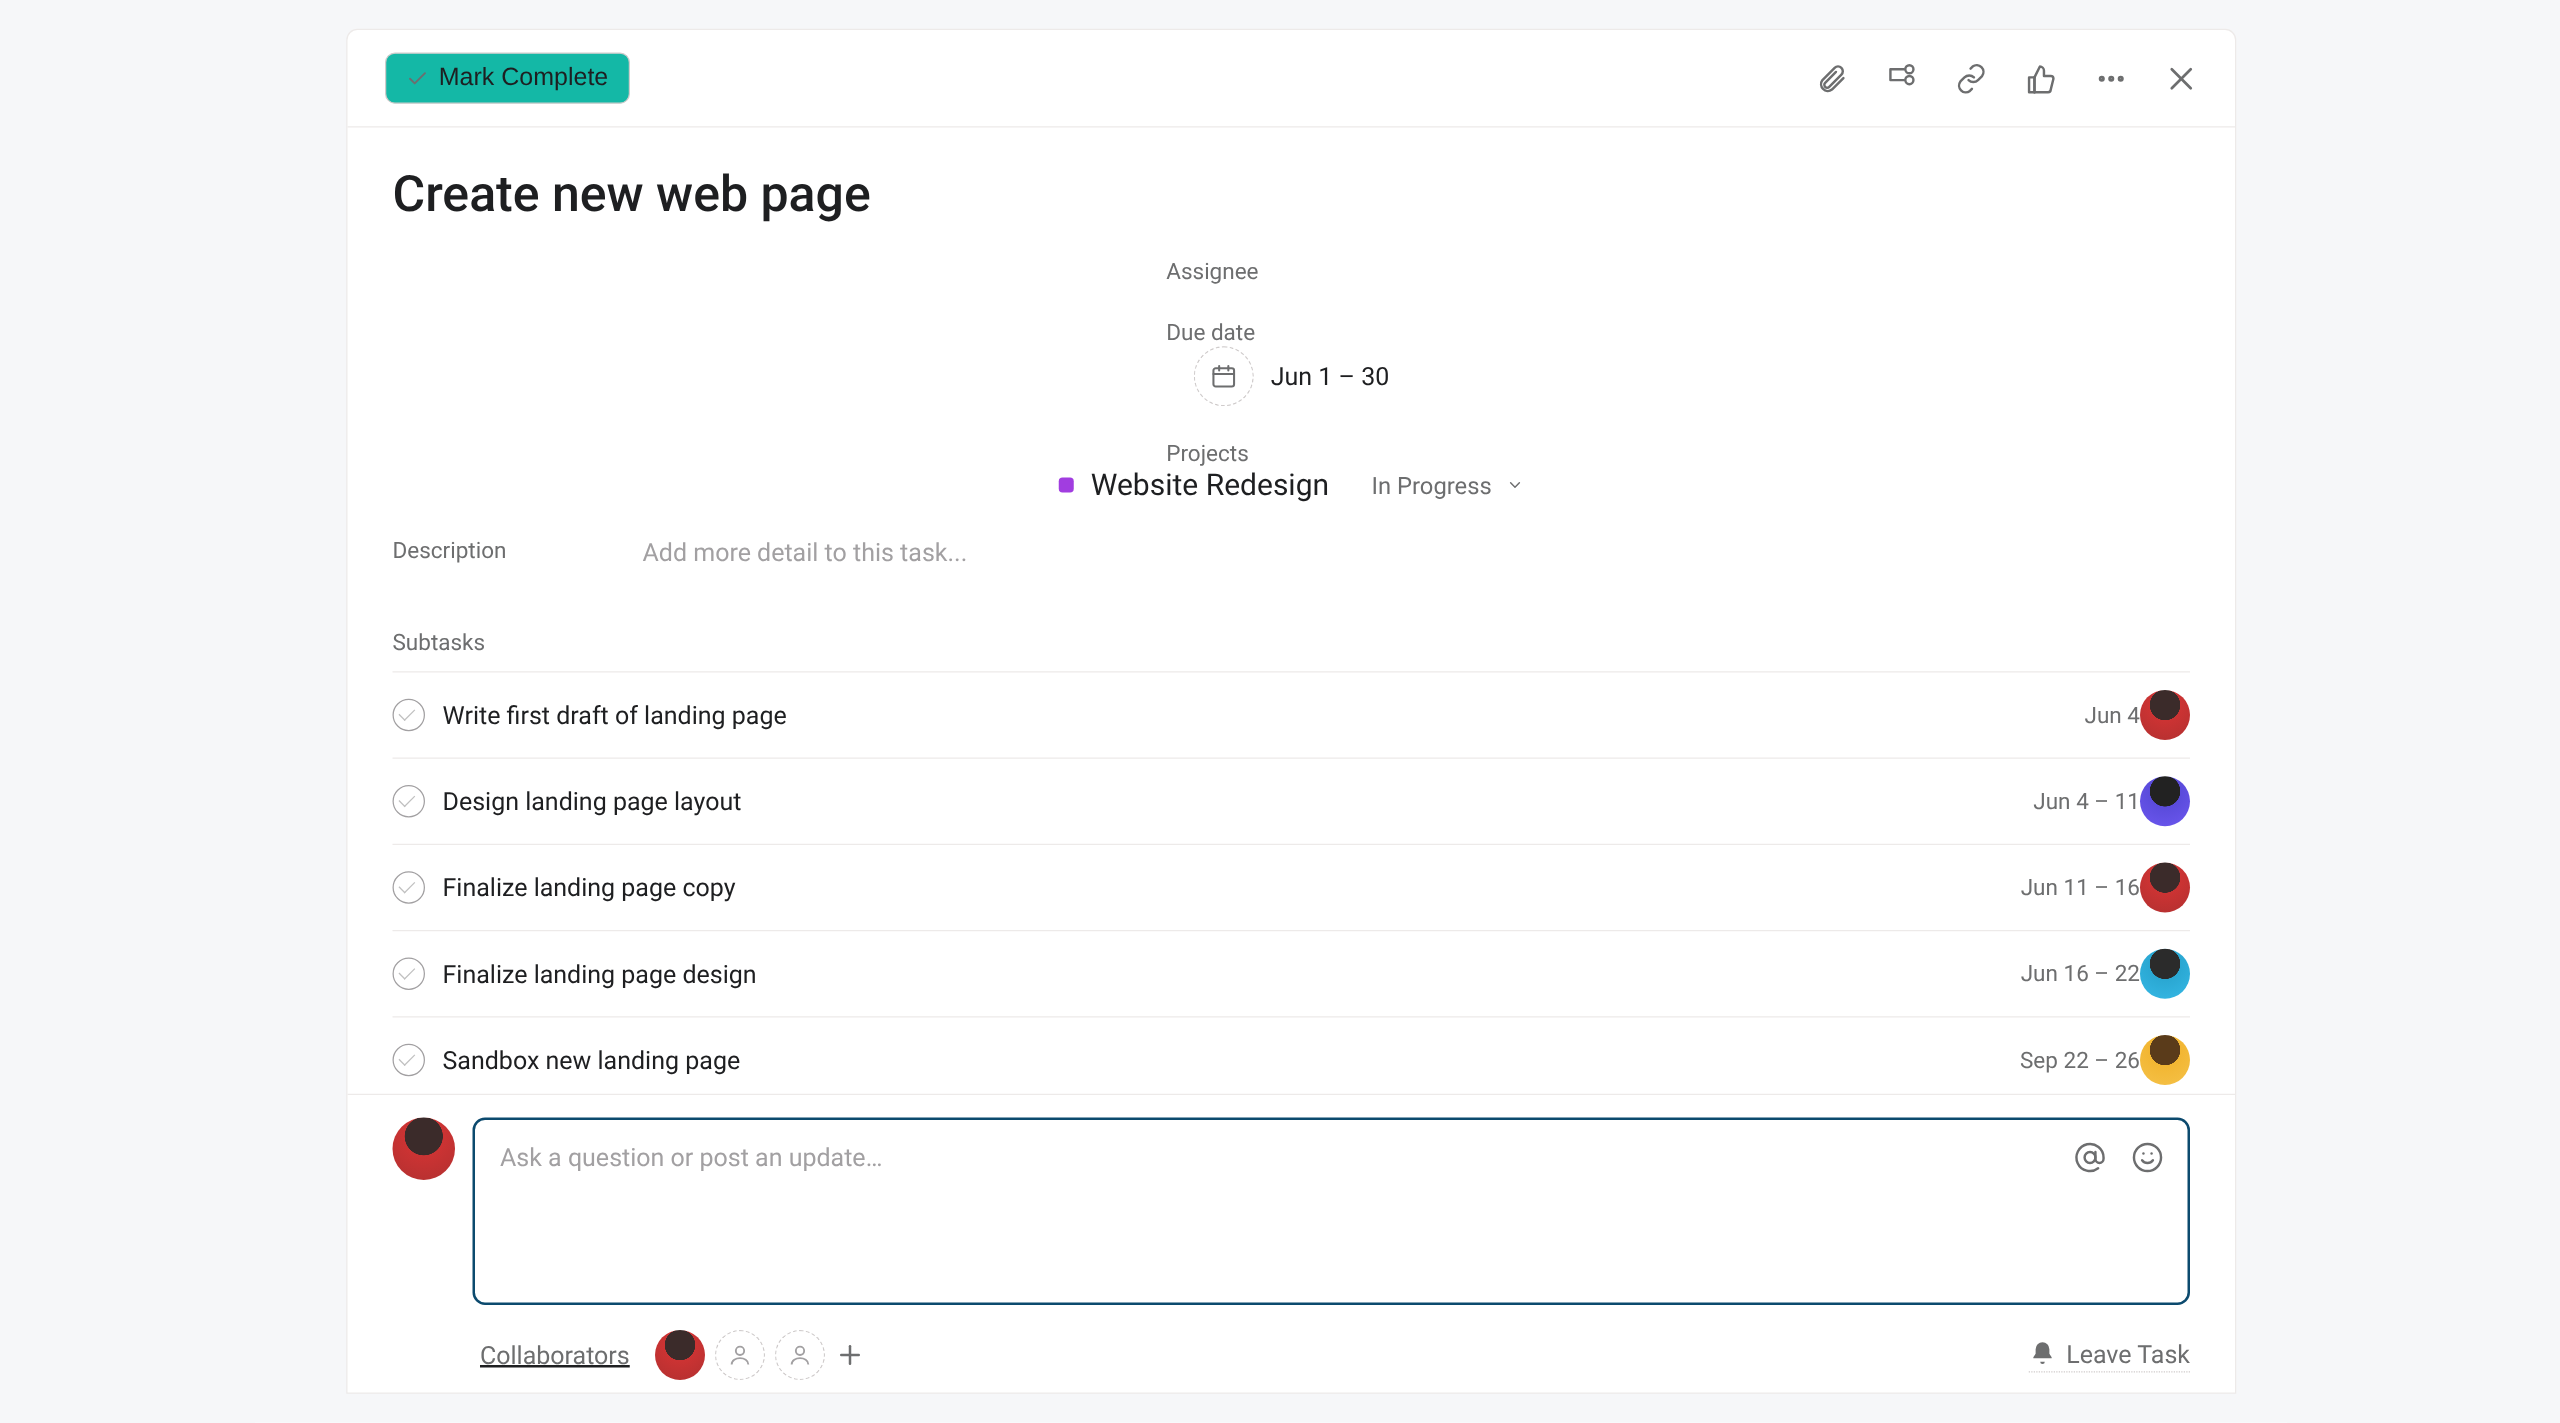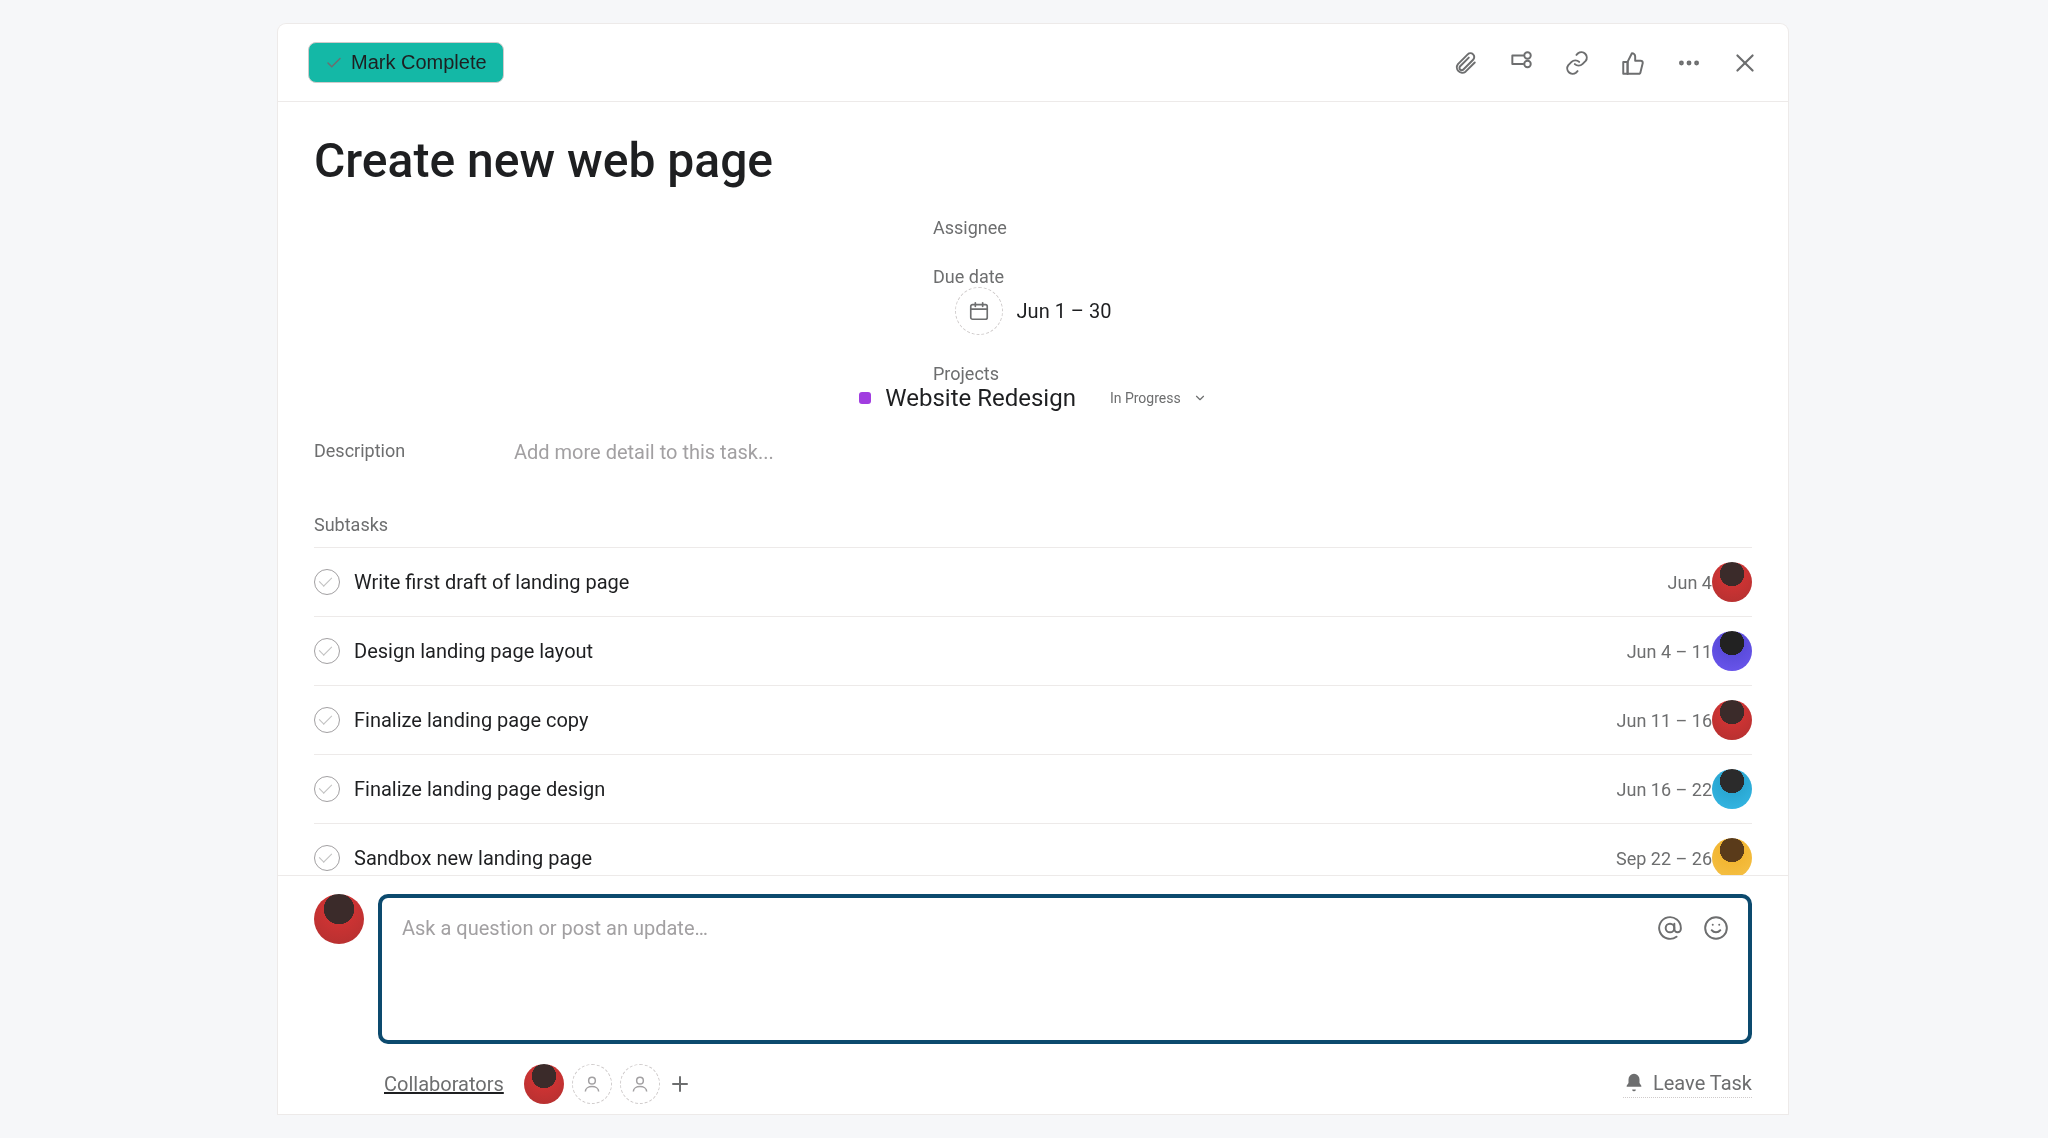--- a/index.html
+++ b/index.html
@@ -7,52 +7,52 @@
   .panel { position: absolute; left: 278px; top: 24px; width: 1510px; height: 1090px; background: #fff; border-radius: 8px 8px 0 0; box-shadow: 0 0 0 1px #edeae9; display: flex; flex-direction: column; }
   
   .hdr { display: flex; align-items: center; justify-content: space-between; padding: 18px 30px; border-bottom: 1px solid #edeae9; }
   .mark-complete { display: inline-flex; align-items: center; gap: 8px; border: 1px solid #cfcbcb; border-radius: 8px; padding: 8px 16px; font-size: 20px; color: #1e1f21; background: #14b8a6; cursor: pointer; }
   .mark-complete svg { width: 18px; height: 18px; stroke: #6d6e6f; }
   .hdr-icons { display: flex; align-items: center; gap: 30px; }
   .hdr-icons .ico { width: 26px; height: 26px; color: #6d6e6f; cursor: pointer; display:flex; align-items:center; justify-content:center; }
   .hdr-icons .ico svg { width: 26px; height: 26px; stroke: currentColor; fill: none; }
   
   .body { padding: 30px 36px 0 36px; flex: 1; overflow: hidden; position: relative; }
-  .title { font-size: 48px; font-weight: 500; margin-bottom: 28px; }
+  .title { font-size: 40px; font-weight: 500; margin-bottom: 28px; }
   .field-row { display: flex; align-items: center; margin-bottom: 28px; flex-direction: column; }
   .field-label { width: 200px; font-size: 18px; color: #6d6e6f; }
   .field-value { display: flex; align-items: center; gap: 14px; font-size: 20px; color: #1e1f21; }
   .avatar { width: 48px; height: 48px; border-radius: 50%; display: inline-block; }
   .avatar.a { background: radial-gradient(circle at 50% 30%, #3b2b2a 35%, #c33 36%, #b13030 100%); }
   .avatar.b { background: radial-gradient(circle at 50% 30%, #222 35%, #5a4bdb 36%, #6d58f0 100%); }
   .avatar.c { background: radial-gradient(circle at 50% 30%, #2b2b2b 35%, #2aa7d2 36%, #36b9e6 100%); }
   .avatar.d { background: radial-gradient(circle at 50% 30%, #5a3b1a 35%, #f2b632 36%, #f5c24a 100%); }
   .cal-ico { width: 48px; height: 48px; border: 1px dashed #cfcbcb; border-radius: 50%; display: flex; align-items: center; justify-content: center; }
   .cal-ico svg { width: 22px; height: 22px; stroke: #6d6e6f; fill: none; }
   .proj-dot { width: 12px; height: 12px; background: #a13de0; border-radius: 3px; display:inline-block; }
   .proj-name { font-size: 24px; margin-right: 20px; }
-  .status-drop { display:inline-flex; align-items:center; gap:12px; color:#6d6e6f; font-size:14px; cursor:pointer; }
+  .status-drop { display:inline-flex; align-items:center; gap:12px; color:#6d6e6f; font-size:19px; cursor:pointer; }
   .status-drop svg { width:14px; height:14px; stroke:#6d6e6f; fill:none; }
   .desc-row { display: flex; margin-bottom: 50px; }
   .desc-ph { font-size: 20px; color: #a2a0a2; }
   
   .subhdr { font-size: 18px; color: #6d6e6f; margin-bottom: 12px; }
   .subtask { display: flex; align-items: center; justify-content: space-between; padding: 14px 0; border-top: 1px solid #edeae9; }
   .subtask:last-of-type { border-bottom: 1px solid #edeae9; }
   .sub-left { display: flex; align-items: center; gap: 14px; }
   .chk { width: 26px; height: 26px; border: 1.5px solid #a2a0a2; border-radius: 50%; position: relative; flex-shrink:0; cursor:pointer; }
   .chk::after { content:""; position:absolute; left:7px; top:4px; width:6px; height:11px; border-right:1.5px solid #c0c0c0; border-bottom:1.5px solid #c0c0c0; transform: rotate(45deg); }
   .sub-name { font-size: 20px; }
   .sub-right { display: flex; align-items: center; gap: 0; }
   .sub-date { font-size: 18px; color: #6d6e6f; }
   .sub-av { width: 40px; height: 40px; border-radius: 50%; }
   
   .footer { border-top: 1px solid #edeae9; padding: 18px 36px 10px 36px; }
   .composer-row { display: flex; gap: 14px; align-items:flex-start; }
-  .composer { flex: 1; border: 4px solid #0c4a6e; border-radius: 10px; min-height: 150px; padding: 18px 20px; font-size: 20px; color:#a2a0a2; position:relative; }
+  .composer { flex: 1; border: 2px solid #0c4a6e; border-radius: 10px; min-height: 150px; padding: 18px 20px; font-size: 20px; color:#a2a0a2; position:relative; }
   .composer-icons { position:absolute; right:18px; top:16px; display:flex; gap:18px; }
   .composer-icons .c-ico { width:28px; height:28px; color:#6d6e6f; display:flex; align-items:center; justify-content:center; cursor:pointer; }
   .composer-icons .c-ico svg { width:26px; height:26px; stroke: currentColor; fill: none; }
   
   .collab-row { display:flex; align-items:center; justify-content:space-between; padding: 20px 0 0 70px; }
   .collab-left { display:flex; align-items:center; gap:20px;text-decoration:underline; }
   .collab-label { font-size: 20px; color:#6d6e6f; }
   .av-stack { display:flex; align-items:center; gap:8px; }
   .av-slot { width:40px; height:40px; border-radius:50%; border:1.5px dashed #cfcbcb; display:flex; align-items:center; justify-content:center; }
   .av-slot svg { width:20px; height:20px; stroke:#a2a0a2; fill:none; }

